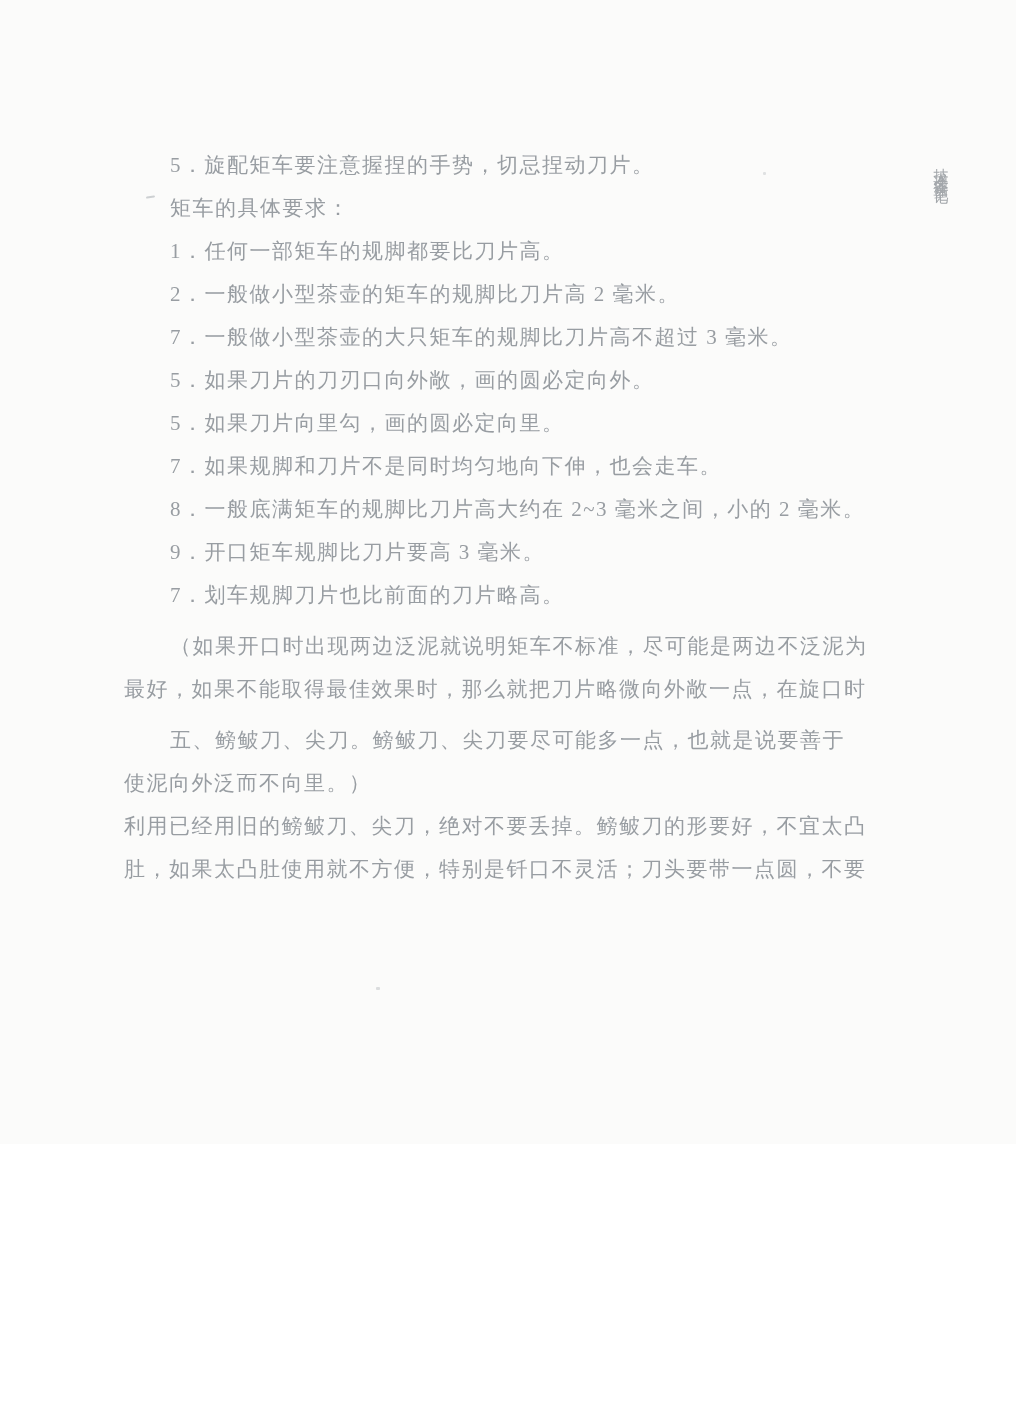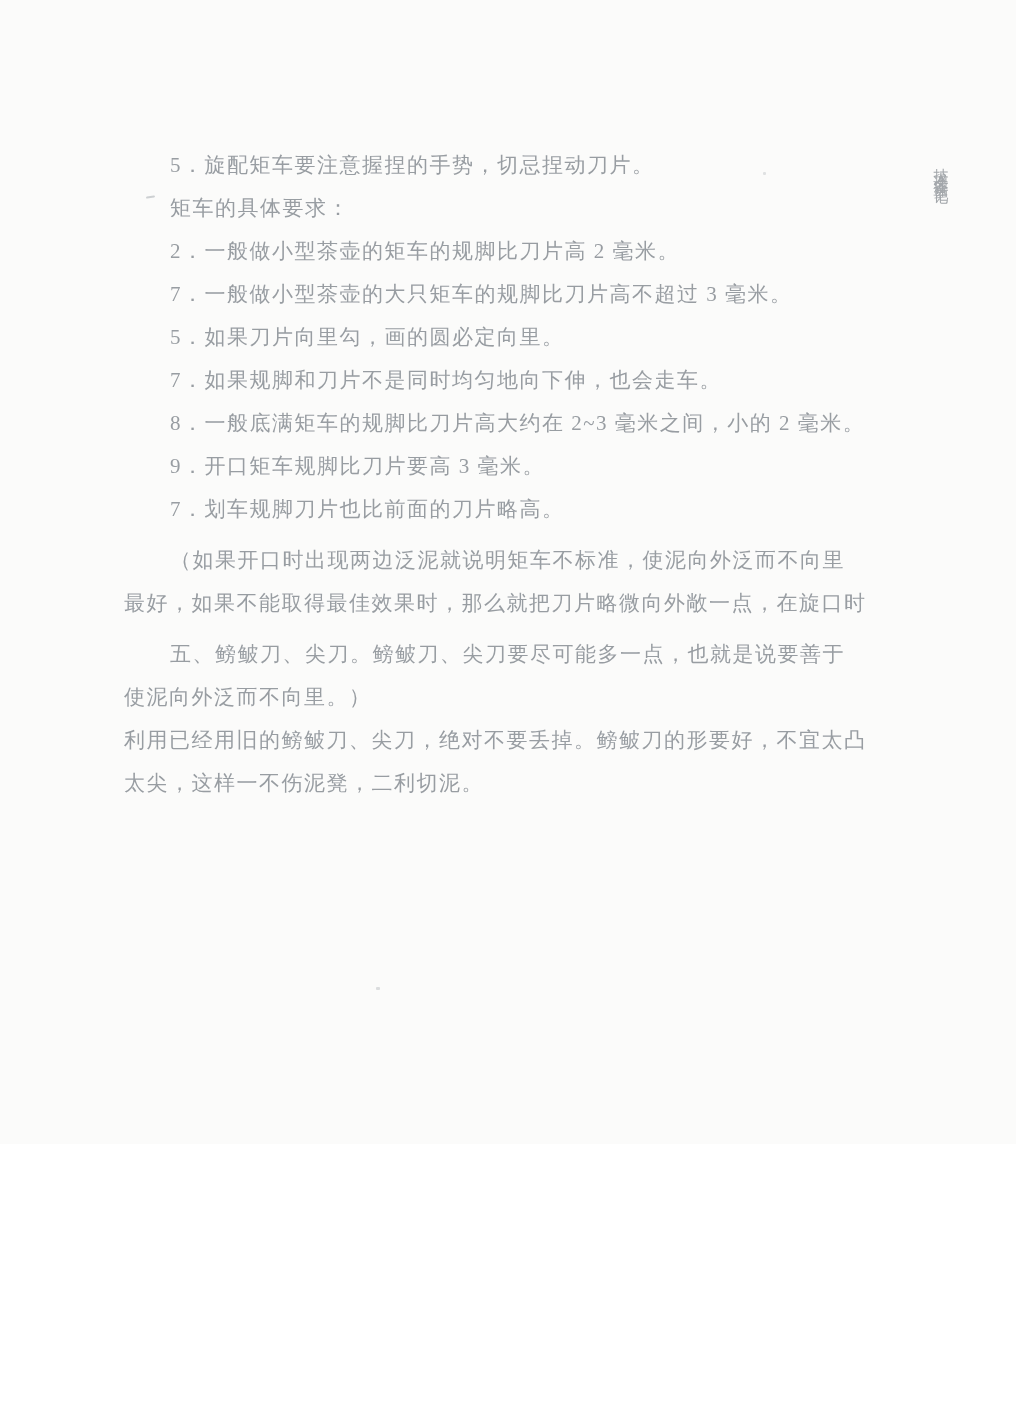--- a/index.html
+++ b/index.html
@@ -64,33 +64,35 @@
   .speck-4 { left: 470px; top: 1271px; width: 3px; height: 2px; opacity: .5; }
 </style>
 </head>
 <body>
 
 <div class="page">
 
   <div class="content">
       <div class="line indent">5．旋配矩车要注意握捏的手势，切忌捏动刀片。</div>
       <div class="line indent">矩车的具体要求：</div>
+      <div class="line indent">1．任何一部矩车的规脚都要比刀片高。</div>
       <div class="line indent">2．一般做小型茶壶的矩车的规脚比刀片高 2 毫米。</div>
       <div class="line indent">7．一般做小型茶壶的大只矩车的规脚比刀片高不超过 3 毫米。</div>
+      <div class="line indent">5．如果刀片的刀刃口向外敞，画的圆必定向外。</div>
       <div class="line indent">5．如果刀片向里勾，画的圆必定向里。</div>
       <div class="line indent">7．如果规脚和刀片不是同时均匀地向下伸，也会走车。</div>
       <div class="line indent">8．一般底满矩车的规脚比刀片高大约在 2~3 毫米之间，小的 2 毫米。</div>
       <div class="line indent">9．开口矩车规脚比刀片要高 3 毫米。</div>
       <div class="line indent">7．划车规脚刀片也比前面的刀片略高。</div>
-      <div class="line indent para-gap">（如果开口时出现两边泛泥就说明矩车不标准，使泥向外泛而不向里</div>
+      <div class="line indent para-gap">（如果开口时出现两边泛泥就说明矩车不标准，尽可能是两边不泛泥为</div>
       <div class="line">最好，如果不能取得最佳效果时，那么就把刀片略微向外敞一点，在旋口时</div>
       <div class="line indent para-gap">五、鳑鲏刀、尖刀。鳑鲏刀、尖刀要尽可能多一点，也就是说要善于</div>
       <div class="line">使泥向外泛而不向里。）</div>
       <div class="line">利用已经用旧的鳑鲏刀、尖刀，绝对不要丢掉。鳑鲏刀的形要好，不宜太凸</div>
-      <div class="line">太尖，这样一不伤泥凳，二利切泥。</div>
+      <div class="line">肚，如果太凸肚使用就不方便，特别是钎口不灵活；刀头要带一点圆，不要</div>
     </div>
 
   <div class="sidebar-caption">技术课备课笔记</div>
 
   <div class="folio">五四七</div>
 
   <div class="speck speck-1"></div>
   <div class="speck speck-2"></div>
   <div class="speck speck-3"></div>
   <div class="speck speck-4"></div>

